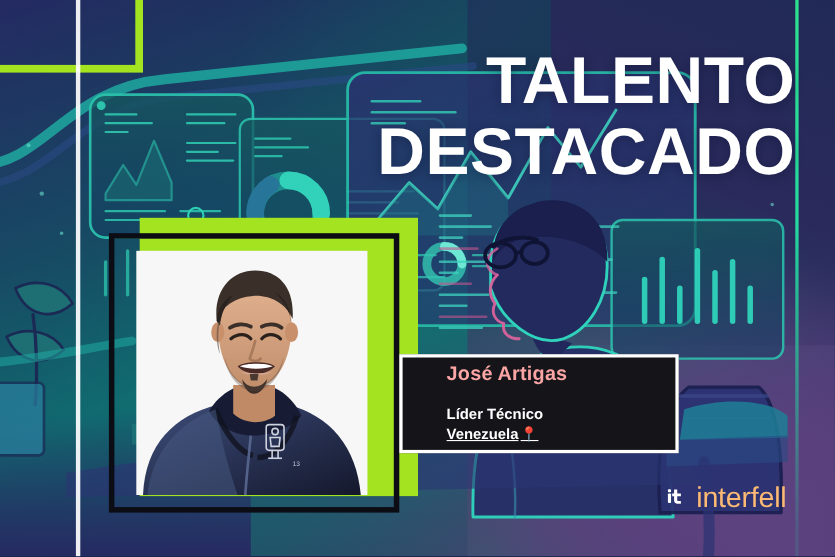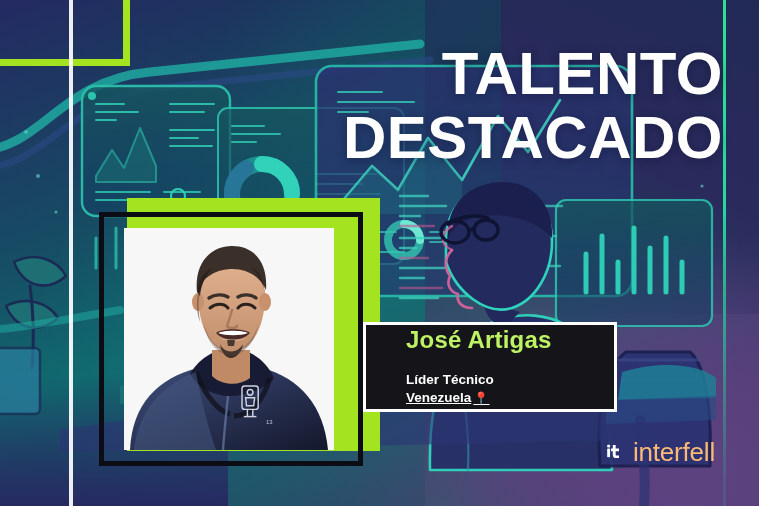--- a/index.html
+++ b/index.html
@@ -91,21 +91,21 @@
 
   
   .name-card{
     position:absolute;left:363px;top:322px;width:254px;height:90px;
     background:#141419;
     border:3px solid #ffffff;
     display:flex;flex-direction:column;justify-content:center;
     padding-left:40px;
   }
   .name-card .nm{
-    color:#bef264;font-size:24px;font-weight:700;letter-spacing:.2px;line-height:1.08;
+    color:#fca5a5;font-size:18px;font-weight:700;letter-spacing:.2px;line-height:1.08;
   }
   .name-card .role{
     color:#ffffff;font-size:13.5px;font-weight:700;line-height:1.35;margin-top:18px;
   }
   .name-card .loc{
     color:#ffffff;font-size:13.5px;font-weight:700;line-height:1.35;
     display:flex;align-items:center;gap:2px;text-decoration:underline;
   }
   .pin{font-size:13px;line-height:1;}
 

